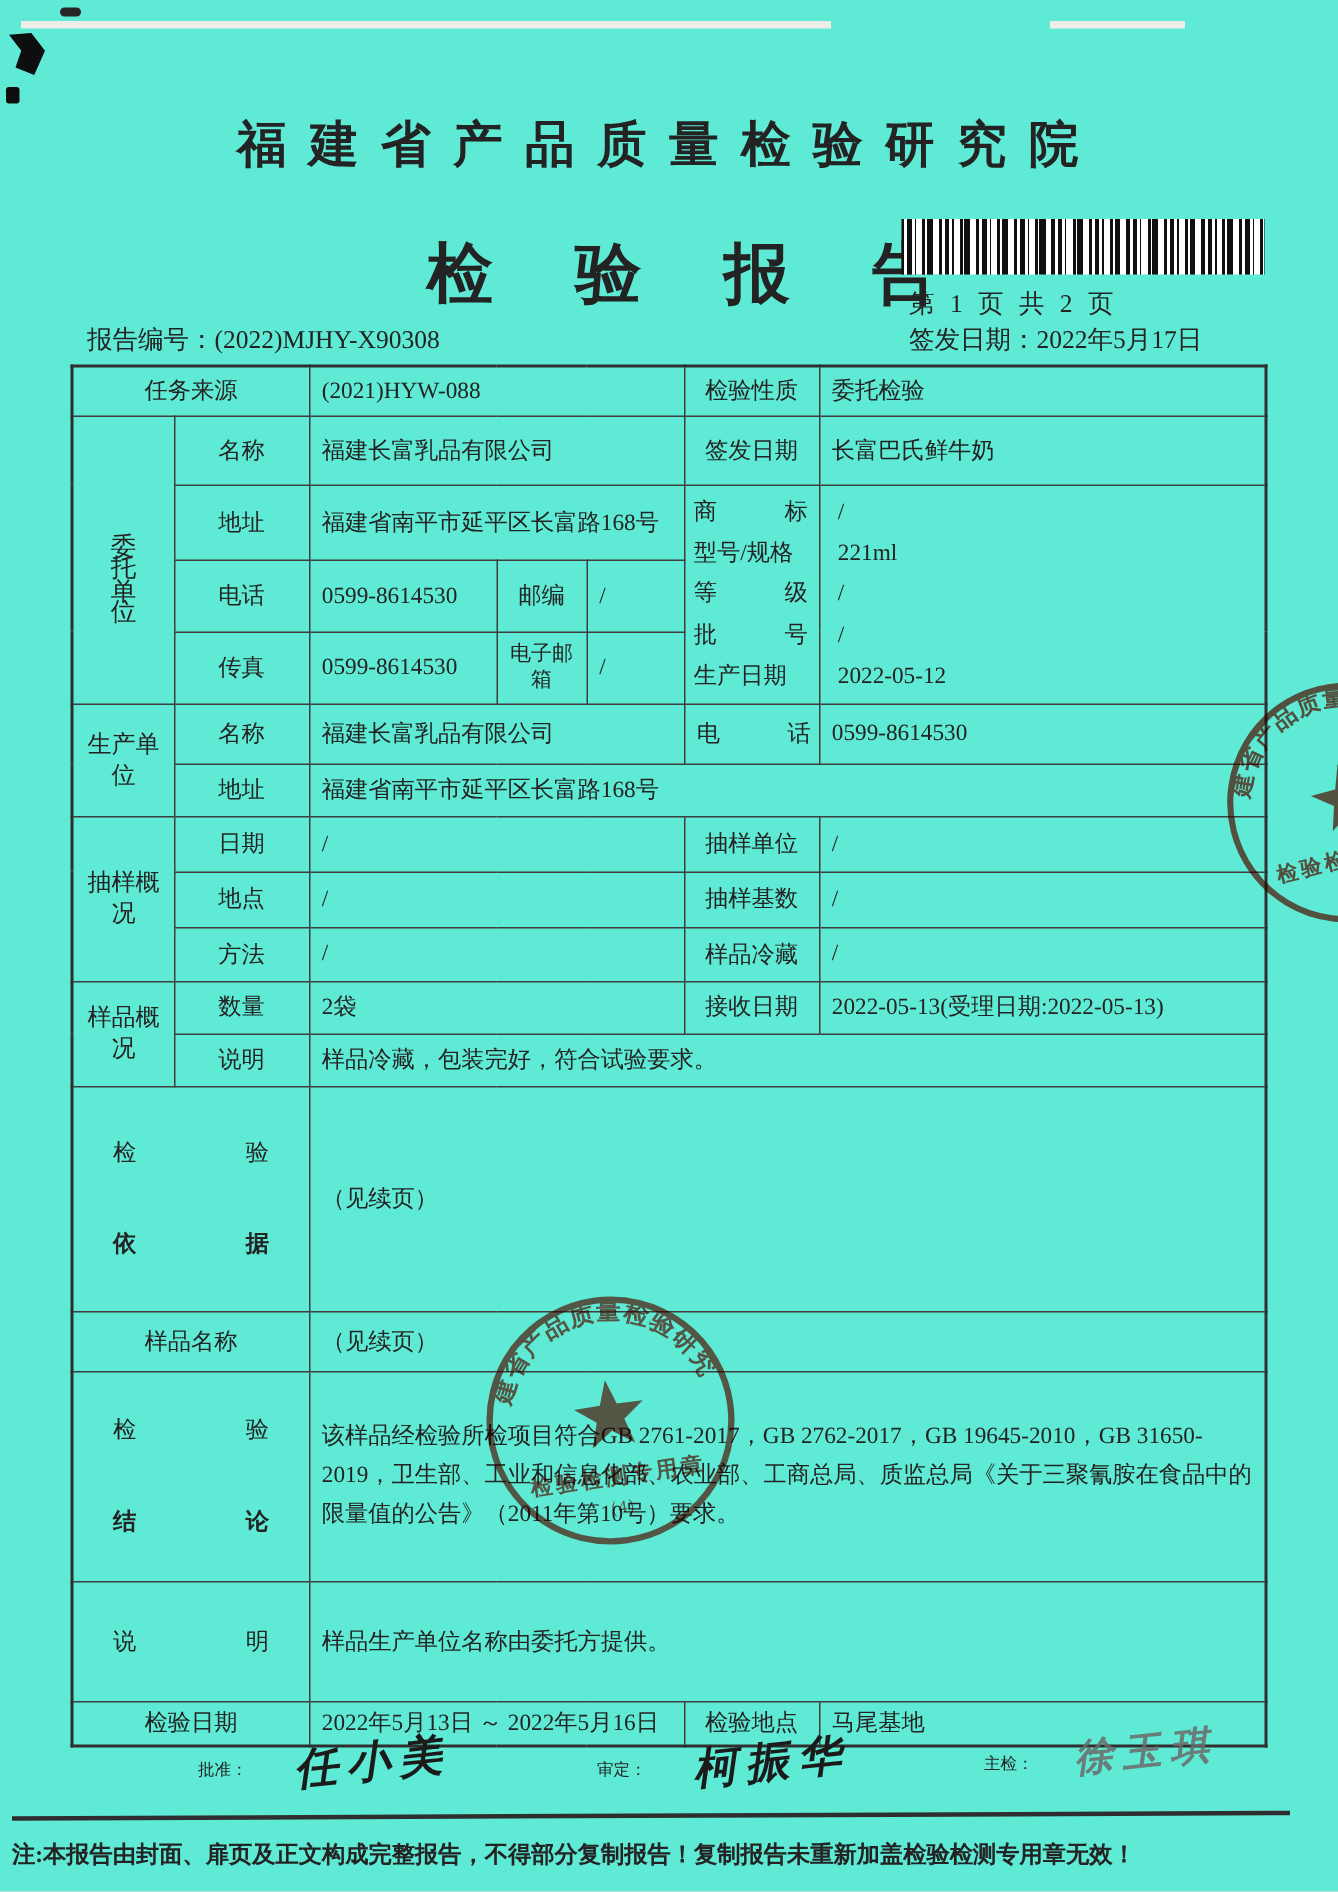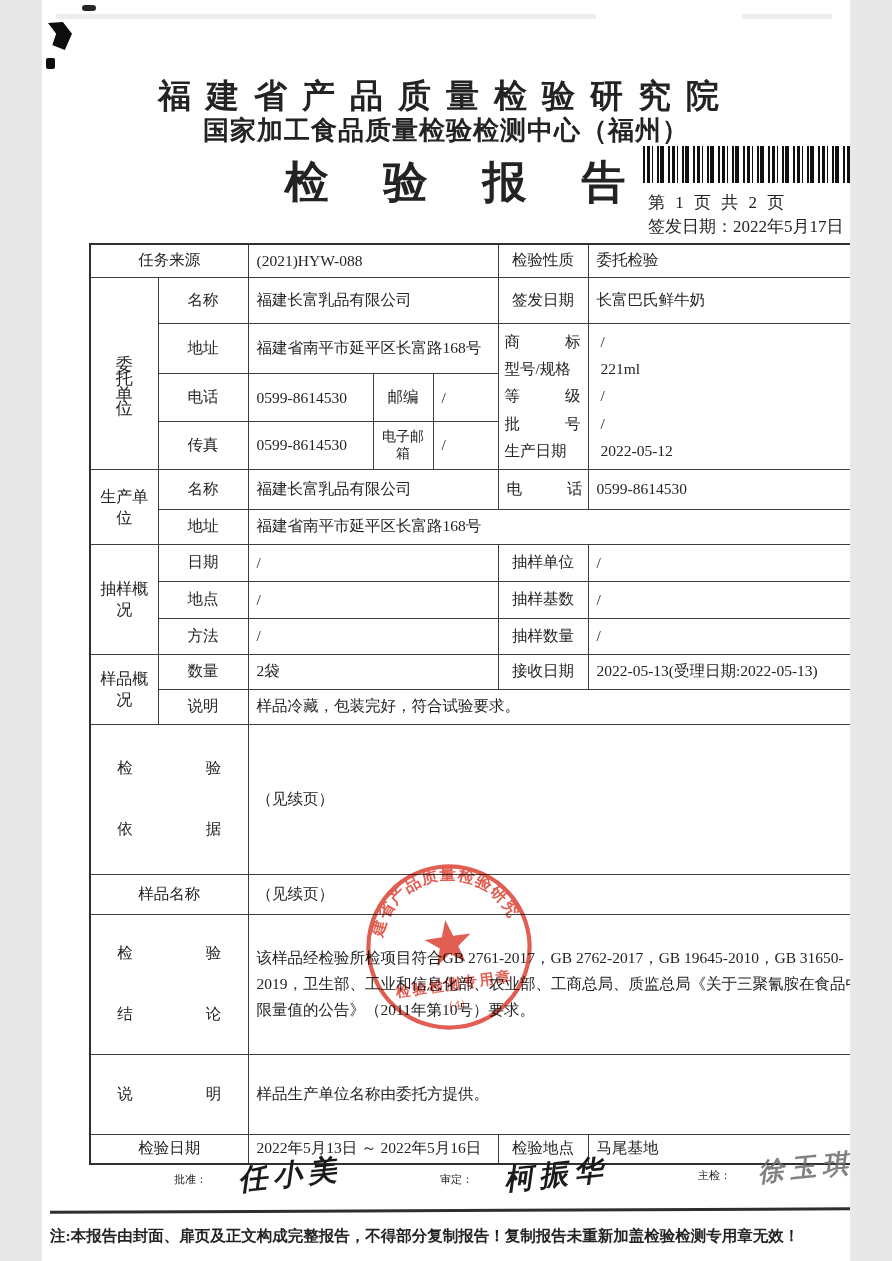--- a/index.html
+++ b/index.html
@@ -1,18 +1,18 @@
 <!DOCTYPE html>
 <html><head>
 <meta charset="utf-8">
 <style>
   html,body{margin:0;padding:0;background:#e8e8e8;}
   .page{
-    position:relative;width:808px;height:1261px;margin:0 auto;
-    background:#ffffff;overflow:hidden;
+    position:relative;width:892px;height:1261px;margin:0 auto;
+    background:#5eead4;overflow:hidden;
     font-family:"Liberation Serif","DejaVu Serif",serif;
     color:#232323;
   }
   
   .smudge{position:absolute;background:#ededea;}
   .mark{position:absolute;background:#0e0e0e;}
   .mark1{left:6px;top:22px;width:24px;height:28px;clip-path:polygon(0 4%,62% 0,100% 42%,70% 100%,18% 82%,34% 42%);}
   .mark2{left:4px;top:58px;width:9px;height:11px;border-radius:2px;}
   .mark3{left:40px;top:5px;width:14px;height:6px;border-radius:3px;background:#262626;}
   
@@ -35,21 +35,21 @@
     border-collapse:collapse;table-layout:fixed;border:2.5px solid #2f2f2f;}
   table.rpt td{border:1.5px solid #3d3d3d;padding:2px 8px;font-size:15.5px;
     vertical-align:middle;overflow:hidden;}
   td.lab{text-align:center;padding:2px 4px;}
   td.val{text-align:left;padding-left:12px;}
   .vert{writing-mode:vertical-rl;text-orientation:upright;letter-spacing:15px;
     font-size:17px;display:inline-block;}
   .wrap2{width:38px;margin:0 auto;line-height:21px;font-size:16px;}
   .spread{display:block;width:104px;margin:11px auto;text-align:justify;text-align-last:justify;}
   .spread-sm{display:inline-block;width:76px;text-align:justify;text-align-last:justify;}
-  .gap{margin-top:40px;}
+  .gap{margin-top:40px;font-weight:bold;}
   .mrow{line-height:27.4px;white-space:nowrap;}
   .mlab{line-height:27.4px;}
   
   .stamp{position:absolute;color:#d93a2b;mix-blend-mode:multiply;}
   .stamp-main{left:318px;top:858px;width:178px;height:178px;transform:rotate(-8deg);opacity:.82;}
   .stamp-edge{left:812px;top:449px;width:172px;height:172px;transform:rotate(-14deg);opacity:.85;}
   
   .siglab{position:absolute;font-size:11px;font-weight:normal;}
   .sig{position:absolute;font-size:29px;font-weight:600;color:#1b1b1b;
     transform:rotate(-6deg) skewX(-14deg);letter-spacing:6px;white-space:nowrap;}
@@ -64,25 +64,25 @@
 
 <div class="page">
 
   <div class="smudge" style="left:14px;top:14px;width:540px;height:5px;"></div>
   <div class="smudge" style="left:700px;top:14px;width:90px;height:5px;"></div>
   <div class="mark mark1"></div>
   <div class="mark mark2"></div>
   <div class="mark mark3"></div>
 
   <div class="h-institute">福建省产品质量检验研究院</div>
-  <div class="h-center">国家加工食品质量检验检测中心（福州）</div>
   <div class="h-report">检 验 报 告</div>
   <div class="barcode"></div>
   <div class="pageinfo">第 1 页  共 2 页</div>
   <div class="issue"><span>签发日期：</span><span>2022年5月17日</span></div>
+  <div class="repno"><span>报告编号：</span><span>(2022)MJHY-X90308</span></div>
 
   <table class="rpt">
     <colgroup>
       <col style="width:68px">
         <col style="width:90px">
         <col style="width:125px">
       <col style="width:60px">
         <col style="width:65px">
         <col style="width:90px">
         <col style="width:298px">
@@ -151,21 +151,21 @@
     </tr>
     <tr style="height:37px">
       <td class="lab">地点</td>
       <td class="val" colspan="3">/</td>
       <td class="lab">抽样基数</td>
       <td class="val">/</td>
     </tr>
     <tr style="height:36px">
       <td class="lab">方法</td>
       <td class="val" colspan="3">/</td>
-      <td class="lab">抽样数量</td>
+      <td class="lab">样品冷藏</td>
       <td class="val">/</td>
     </tr>
     <tr style="height:35px">
       <td class="lab" rowspan="2"><span class="wrap2">样品概况</span></td>
       <td class="lab">数量</td>
       <td class="val" colspan="3">2袋</td>
       <td class="lab">接收日期</td>
       <td class="val">2022-05-13(受理日期:2022-05-13)</td>
     </tr>
     <tr style="height:35px">

